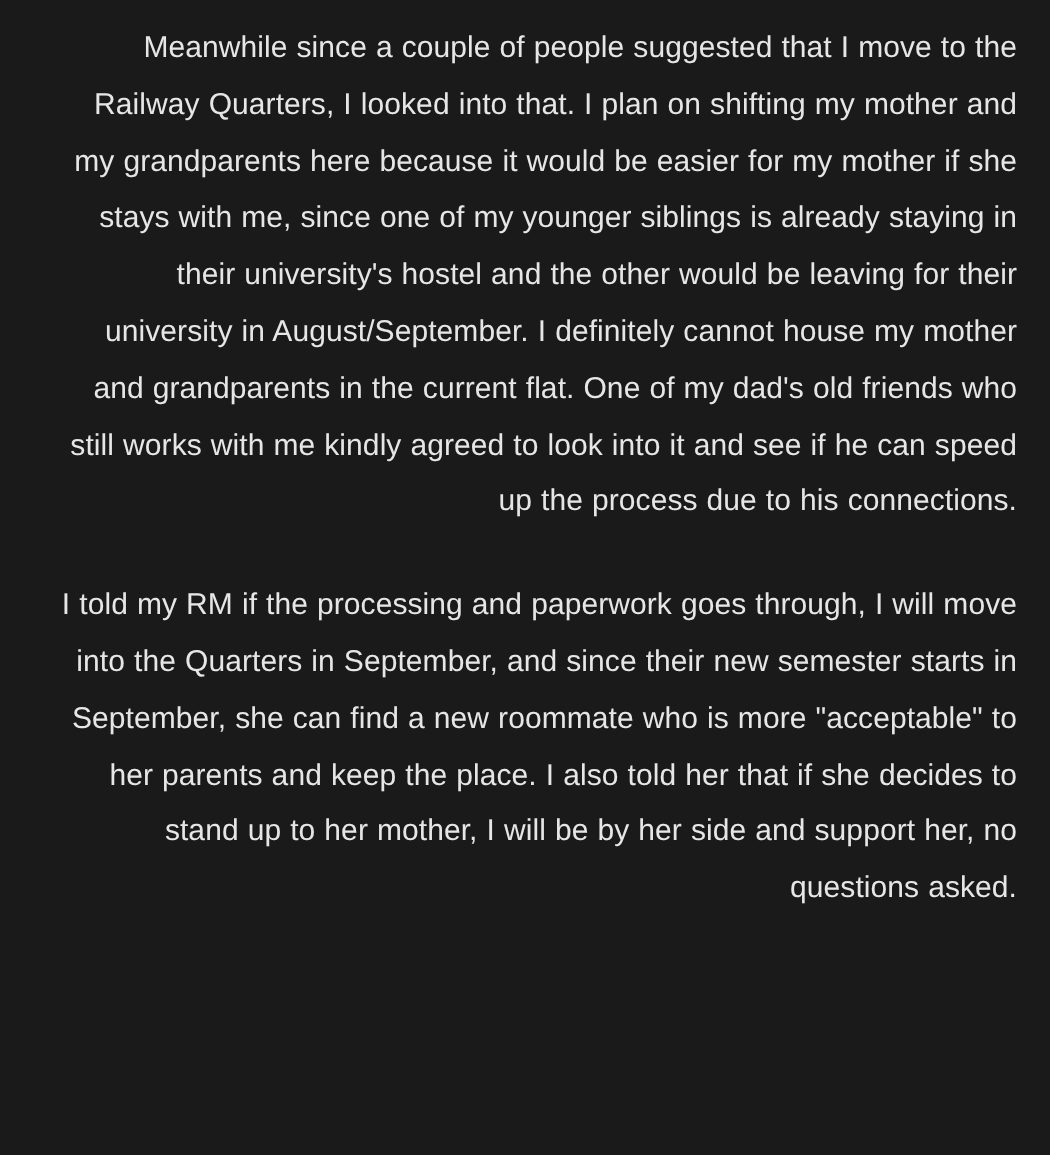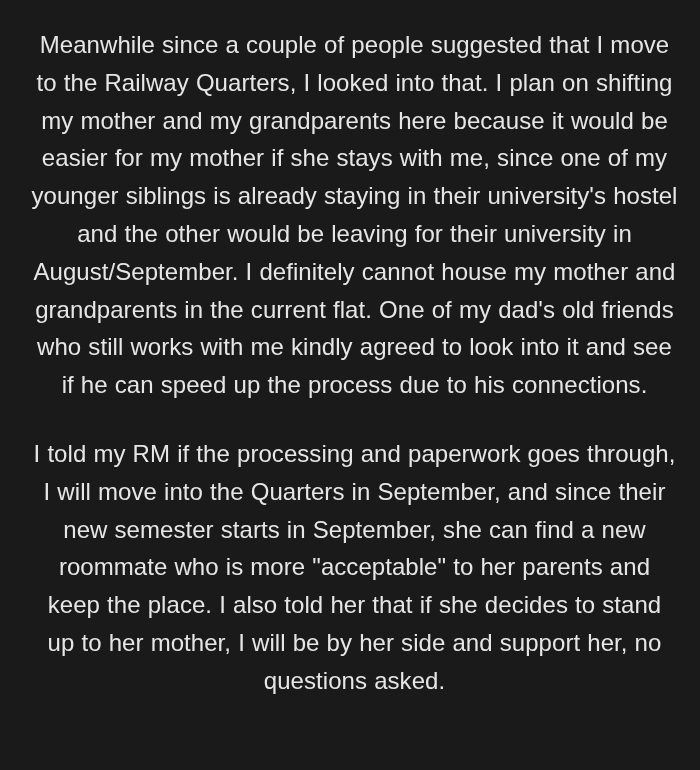--- a/index.html
+++ b/index.html
@@ -15,25 +15,25 @@
   }
   .post-body {
     box-sizing: border-box;
     width: 700px;
     height: 770px;
     padding: 14px 22px 10px 31px;
     background: #1a1a1b;
   }
   .paragraph {
     color: #e6e6e7;
-    font-size: 24px;
+    font-size: 20px;
     line-height: 37.8px;
     letter-spacing: 0.05px;
-    margin: 12px 0 31px 0;
-    text-align: center;
+    margin: 0 0 31px 0;
+    text-align: right;
     word-spacing: 0.4px;
   }
   .paragraph:last-child {
     margin-bottom: 0;
   }
 </style>
 </head>
 <body>
 
 <div class="post-body">

